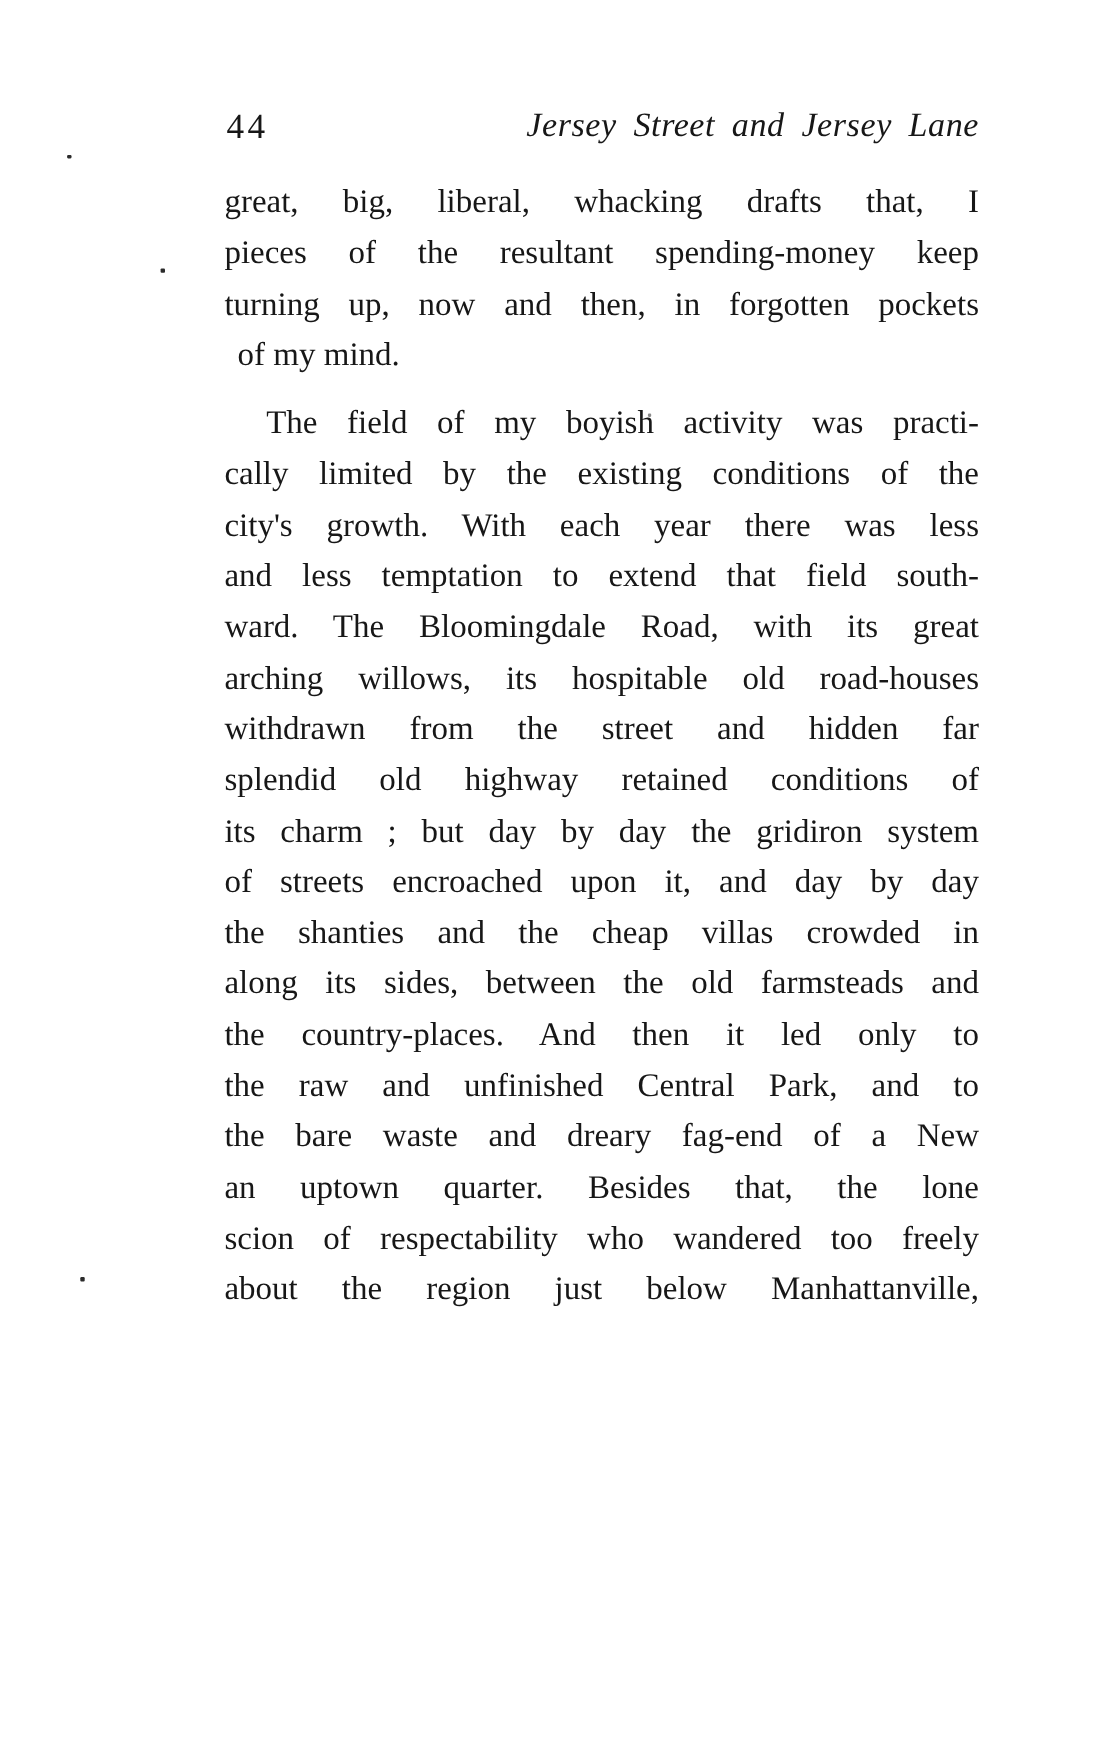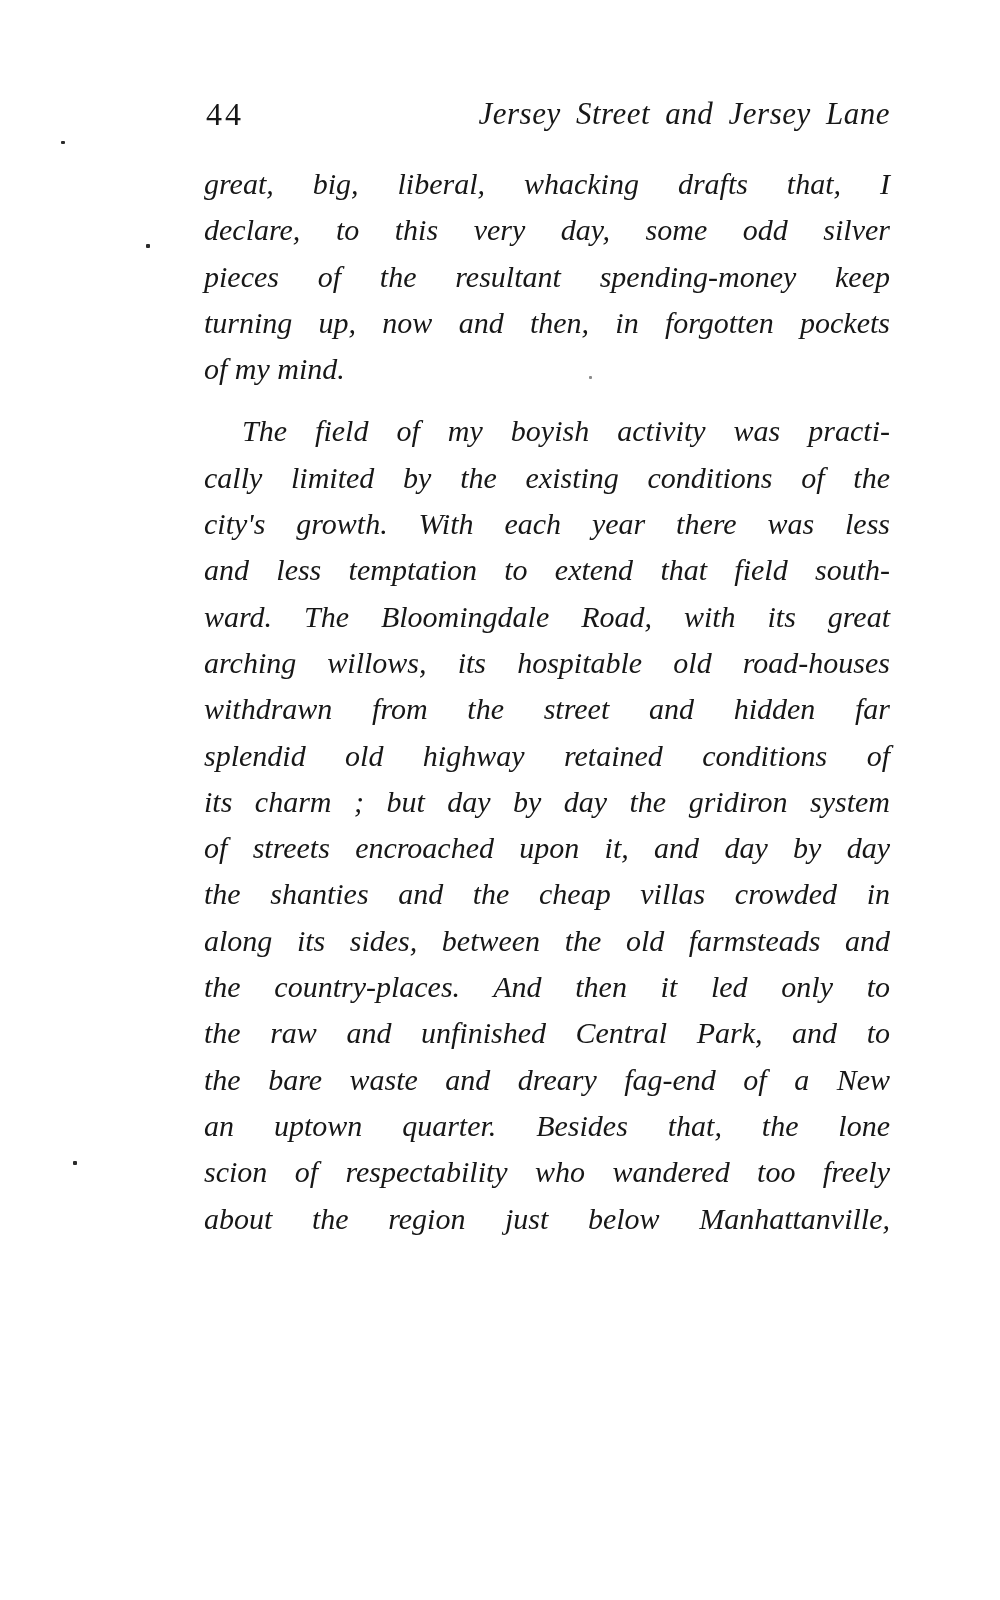--- a/index.html
+++ b/index.html
@@ -41,34 +41,34 @@
     font-style: italic;
     font-size: 31px;
     word-spacing: 7px;
     letter-spacing: 0.5px;
   }
   .body-text {
     position: absolute;
     left: 204px;
     top: 161px;
     width: 686px;
-    font-style: italic;
   }
   .line {
     height: 46.3px;
     line-height: 46.3px;
     font-size: 30px;
     text-align: justify;
     text-align-last: justify;
     white-space: normal;
     overflow: visible;
   }
   .line.no-just {
     text-align: left;
     text-align-last: left;
+    margin-left: 12px;
   }
   .line.indent {
     text-indent: 38px;
     margin-top: 16px;
   }
   .speck {
     position: absolute;
     background: #2b2b2b;
     border-radius: 1px;
   }
@@ -80,21 +80,20 @@
 
   <div class="header-row">
     <span class="page-number">44</span>
     <span class="running-title">Jersey Street and Jersey Lane</span>
   </div>
 
   <div class="body-text">
 
     <div>
       <div class="line">great, big, liberal, whacking drafts that, I</div>
-      <div class="line">declare, to this very day, some odd silver</div>
       <div class="line">pieces of the resultant spending-money keep</div>
       <div class="line">turning up, now and then, in forgotten pockets</div>
       <div class="line no-just">of my mind.</div>
     </div>
 
     <div>
       <div class="line indent">The field of my boyish activity was practi-</div>
       <div class="line">cally limited by the existing conditions of the</div>
       <div class="line">city's growth. With each year there was less</div>
       <div class="line">and less temptation to extend that field south-</div>

